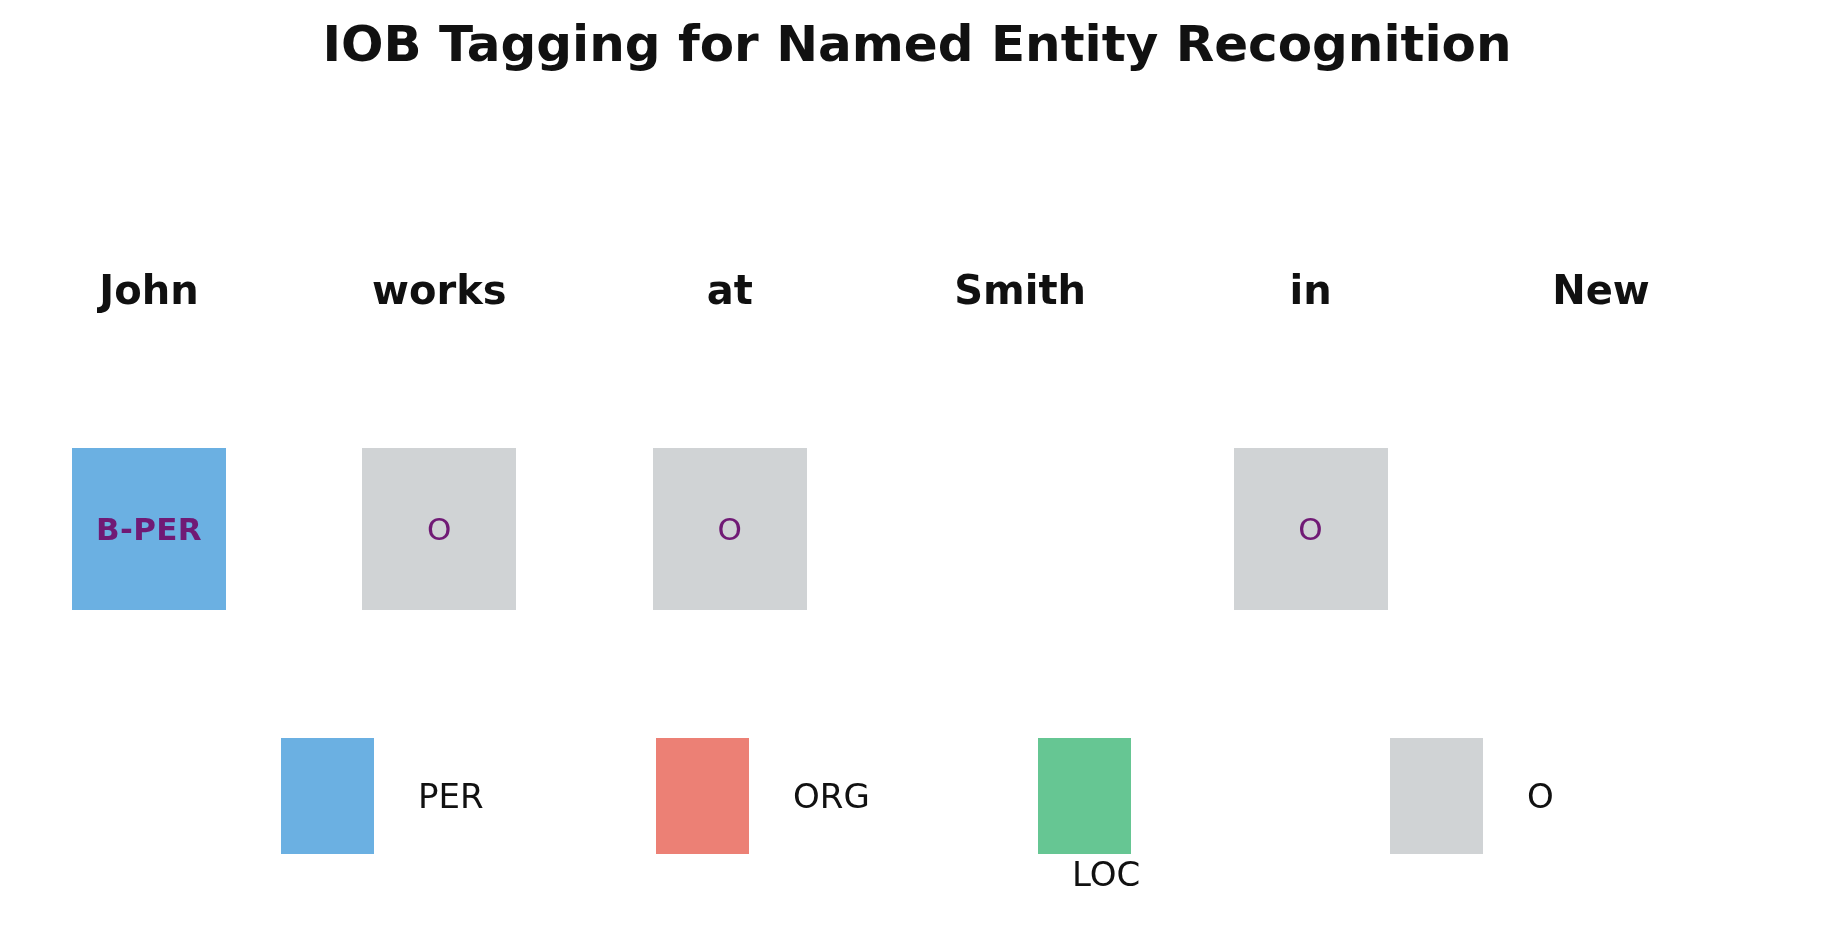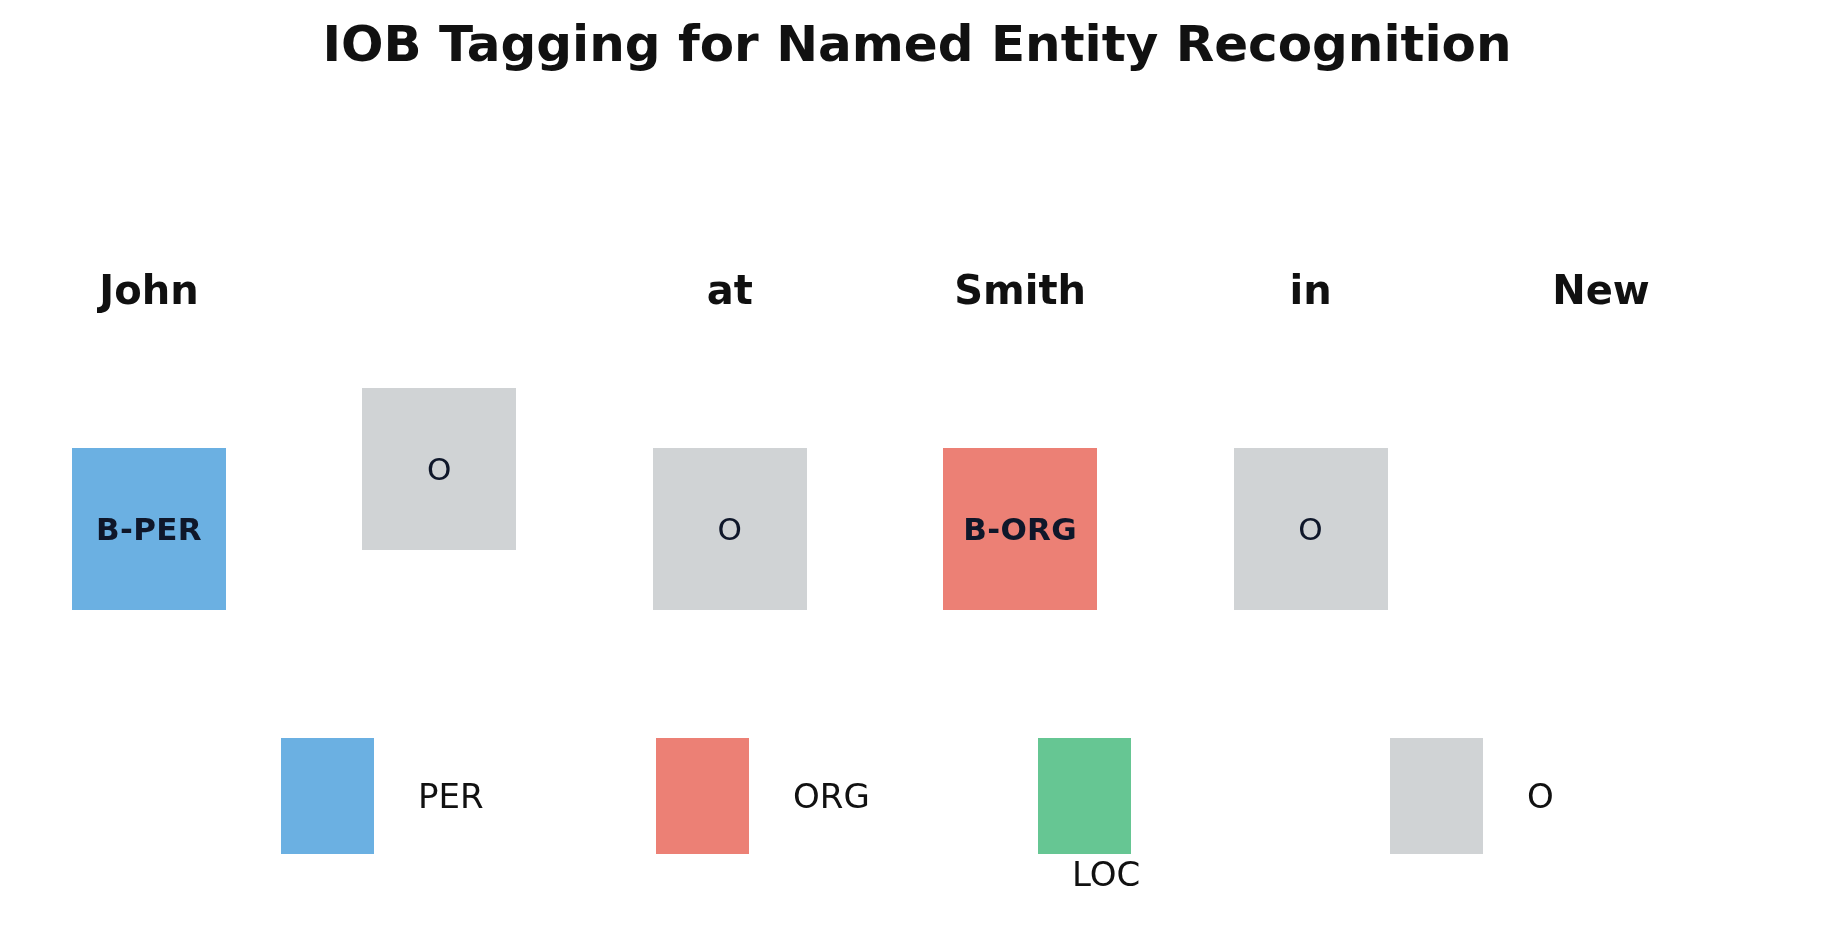--- a/index.html
+++ b/index.html
@@ -65,21 +65,21 @@
     width: 154px;
     height: 162px;
     display: flex;
     align-items: center;
     justify-content: center;
     box-sizing: border-box;
   }
   .tag-label {
     font-size: 31px;
     font-weight: bold;
-    color: #0f172a;
+    color: #701a75;
     letter-spacing: 0.3px;
     white-space: nowrap;
   }
   .tag-label.is-outside {
     font-weight: normal;
     font-size: 31px;
   }
 
   
   #legend {
@@ -116,35 +116,33 @@
 <div id="chart-title">IOB Tagging for Named Entity Recognition</div>
 
 <div id="sequence-row">
     <div class="token-column">
       <div class="token-word">John</div>
       <div class="tag-box" style="background-color: rgb(107, 176, 226);">
         <span class="tag-label">B-PER</span>
       </div>
     </div>
     <div class="token-column">
+      <div class="token-word">works</div>
       <div class="tag-box" style="background-color: rgb(208, 211, 213);">
         <span class="tag-label is-outside">O</span>
       </div>
     </div>
     <div class="token-column">
       <div class="token-word">at</div>
       <div class="tag-box" style="background-color: rgb(208, 211, 213);">
         <span class="tag-label is-outside">O</span>
       </div>
     </div>
     <div class="token-column">
       <div class="token-word">Smith</div>
-      <div class="tag-box" style="background-color: rgb(236, 128, 117);">
-        <span class="tag-label">B-ORG</span>
-      </div>
     </div>
     <div class="token-column">
       <div class="token-word">in</div>
       <div class="tag-box" style="background-color: rgb(208, 211, 213);">
         <span class="tag-label is-outside">O</span>
       </div>
     </div>
     <div class="token-column">
       <div class="token-word">New</div>
     </div>

